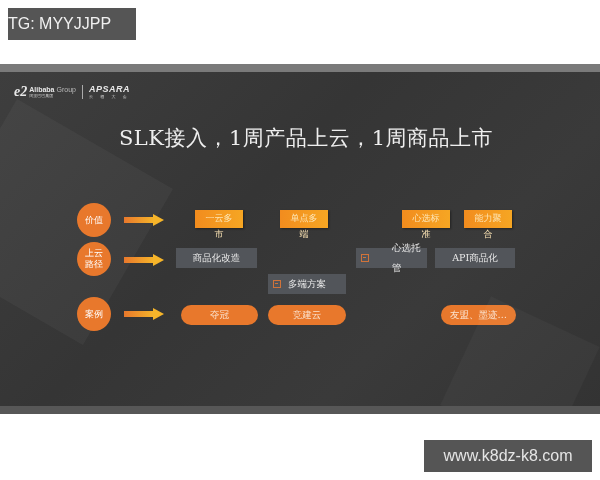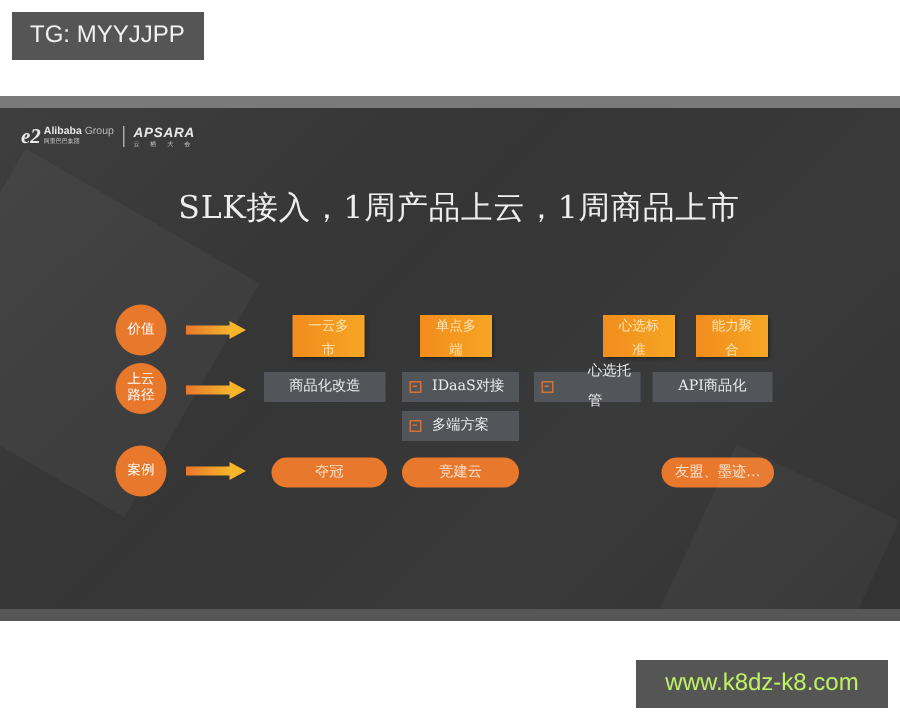--- a/index.html
+++ b/index.html
@@ -3,21 +3,21 @@
 <meta charset="utf-8">
 <style>
   * { box-sizing: border-box; margin: 0; padding: 0; }
   body {
     width: 600px; height: 480px; background: #ffffff;
     font-family: "DejaVu Sans", sans-serif; position: relative; overflow: hidden;
   }
   .tg-badge {
     position: absolute; left: 8px; top: 8px; width: 128px; height: 32px;
     background: #555555; color: #f0f0f0; font-family: "Liberation Sans", sans-serif;
-    font-size: 16px; line-height: 32px; padding-left: 12px;
+    font-size: 16px; line-height: 32px; 
   }
   .slide-frame {
     position: absolute; left: 0; top: 64px; width: 600px; height: 350px;
     background: #7a7a7a;
   }
   .slide {
     position: absolute; left: 0; top: 72px; width: 600px; height: 334px;
     background: linear-gradient(135deg, #3e3e3e 0%, #353535 40%, #3a3a3a 70%, #333 100%);
     overflow: hidden;
   }
@@ -26,21 +26,21 @@
     background: rgba(255,255,255,0.04); transform: rotate(30deg);
   }
   .slide::after {
     content: ""; position: absolute; right: 20px; bottom: -30px; width: 120px; height: 120px;
     background: rgba(255,255,255,0.03); transform: rotate(25deg);
   }
   .slide-bottom {
     position: absolute; left: 0; top: 406px; width: 600px; height: 8px; background: #575757;
   }
   .logo {
-    position: absolute; left: 14px; top: 12px; display: flex; align-items: flex-start;
+    position: absolute; left: 14px; top: 12px; display: flex; align-items: center;
     color: #e8e8e8;
   }
   .logo-mark { font-family: "Liberation Serif", serif; font-style: italic; font-size: 14px; font-weight: bold; margin-right: 2px; }
   .logo-text { display: flex; flex-direction: column; line-height: 1; }
   .logo-main { font-family: "Liberation Sans", sans-serif; font-size: 7px; font-weight: bold; }
   .logo-main span { font-weight: normal; color: #bbb; }
   .logo-sub { font-size: 4px; color: #ccc; margin-top: 1px; }
   .logo-sep { width: 1px; height: 14px; background: #aaa; margin: 0 6px; }
   .apsara { display: flex; flex-direction: column; line-height: 1; }
   .apsara-main { font-family: "Liberation Sans", sans-serif; font-style: italic; font-weight: bold; font-size: 9px; letter-spacing: 0.5px; }
@@ -52,41 +52,41 @@
   .row-circle {
     position: absolute; width: 34px; height: 34px; border-radius: 50%;
     background: #e8782c; color: #ffffff; font-family: "DejaVu Serif", serif;
     font-size: 9px; display: flex; align-items: center; justify-content: center;
     text-align: center; line-height: 1.2;
   }
   .arrow {
     position: absolute; width: 40px; height: 12px;
   }
   .value-box {
-    position: absolute; height: 28px; padding: 0 7px;
+    position: absolute; height: 18px; padding: 0 7px;
     background: linear-gradient(90deg, #f28c1e 0%, #f6a623 100%);
     color: #fde5b5; font-family: "DejaVu Serif", serif; font-size: 9px;
     line-height: 16px; text-align: center; box-shadow: 1px 1px 2px rgba(0,0,0,0.4);
   }
   .path-box {
     position: absolute; height: 20px; background: #52555a;
     color: #eaeaea; font-family: "DejaVu Serif", serif; font-size: 9.5px;
     line-height: 20px; display: flex; align-items: center;
   }
   .path-box.center { justify-content: center; }
   .path-box .pi { width: 8px; height: 8px; border: 1.5px solid #d0733a; margin: 0 7px 0 5px; flex-shrink: 0; position: relative; }
   .path-box .pi::after { content: ""; position: absolute; left: 1px; top: 2px; width: 3px; height: 1px; background: #d0733a; }
   .case-pill {
     position: absolute; height: 20px; border-radius: 10px; background: #e8782c;
     color: #fbe3cf; font-family: "DejaVu Serif", serif; font-size: 9.5px;
     line-height: 20px; text-align: center;
   }
   .watermark {
     position: absolute; left: 424px; top: 440px; width: 168px; height: 32px;
-    background: #555555; color: #bef264; font-family: "Liberation Sans", sans-serif;
+    background: #555555; color: #e5e5e5; font-family: "Liberation Sans", sans-serif;
     font-size: 16px; line-height: 32px; text-align: center;
   }
 </style>
 </head>
 <body>
 
 <div class="tg-badge">TG: MYYJJPP</div>
 
 <div class="slide-frame"></div>
 
@@ -135,24 +135,20 @@
   </svg>
 
   <div class="value-box" style="left:195px; top:138px; width:48px;">一云多市</div>
   <div class="value-box" style="left:280px; top:138px; width:48px;">单点多端</div>
   <div class="value-box" style="left:366px; top:138px; width:48px;margin-left:36px;">心选标准</div>
   <div class="value-box" style="left:464px; top:138px; width:48px;">能力聚合</div>
 
   <div class="path-box center" style="left:176px; top:176px; width:81px;">
     <span>商品化改造</span>
   </div>
-  <div class="path-box" style="left:268px; top:176px; width:78px;">
-    <span class="pi"></span>
-    <span>IDaaS对接</span>
-  </div>
   <div class="path-box" style="left:268px; top:202px; width:78px;">
     <span class="pi"></span>
     <span>多端方案</span>
   </div>
   <div class="path-box" style="left:356px; top:176px; width:71px;gap:16px;">
     <span class="pi"></span>
     <span>心选托管</span>
   </div>
   <div class="path-box center" style="left:435px; top:176px; width:80px;">
     <span>API商品化</span>

